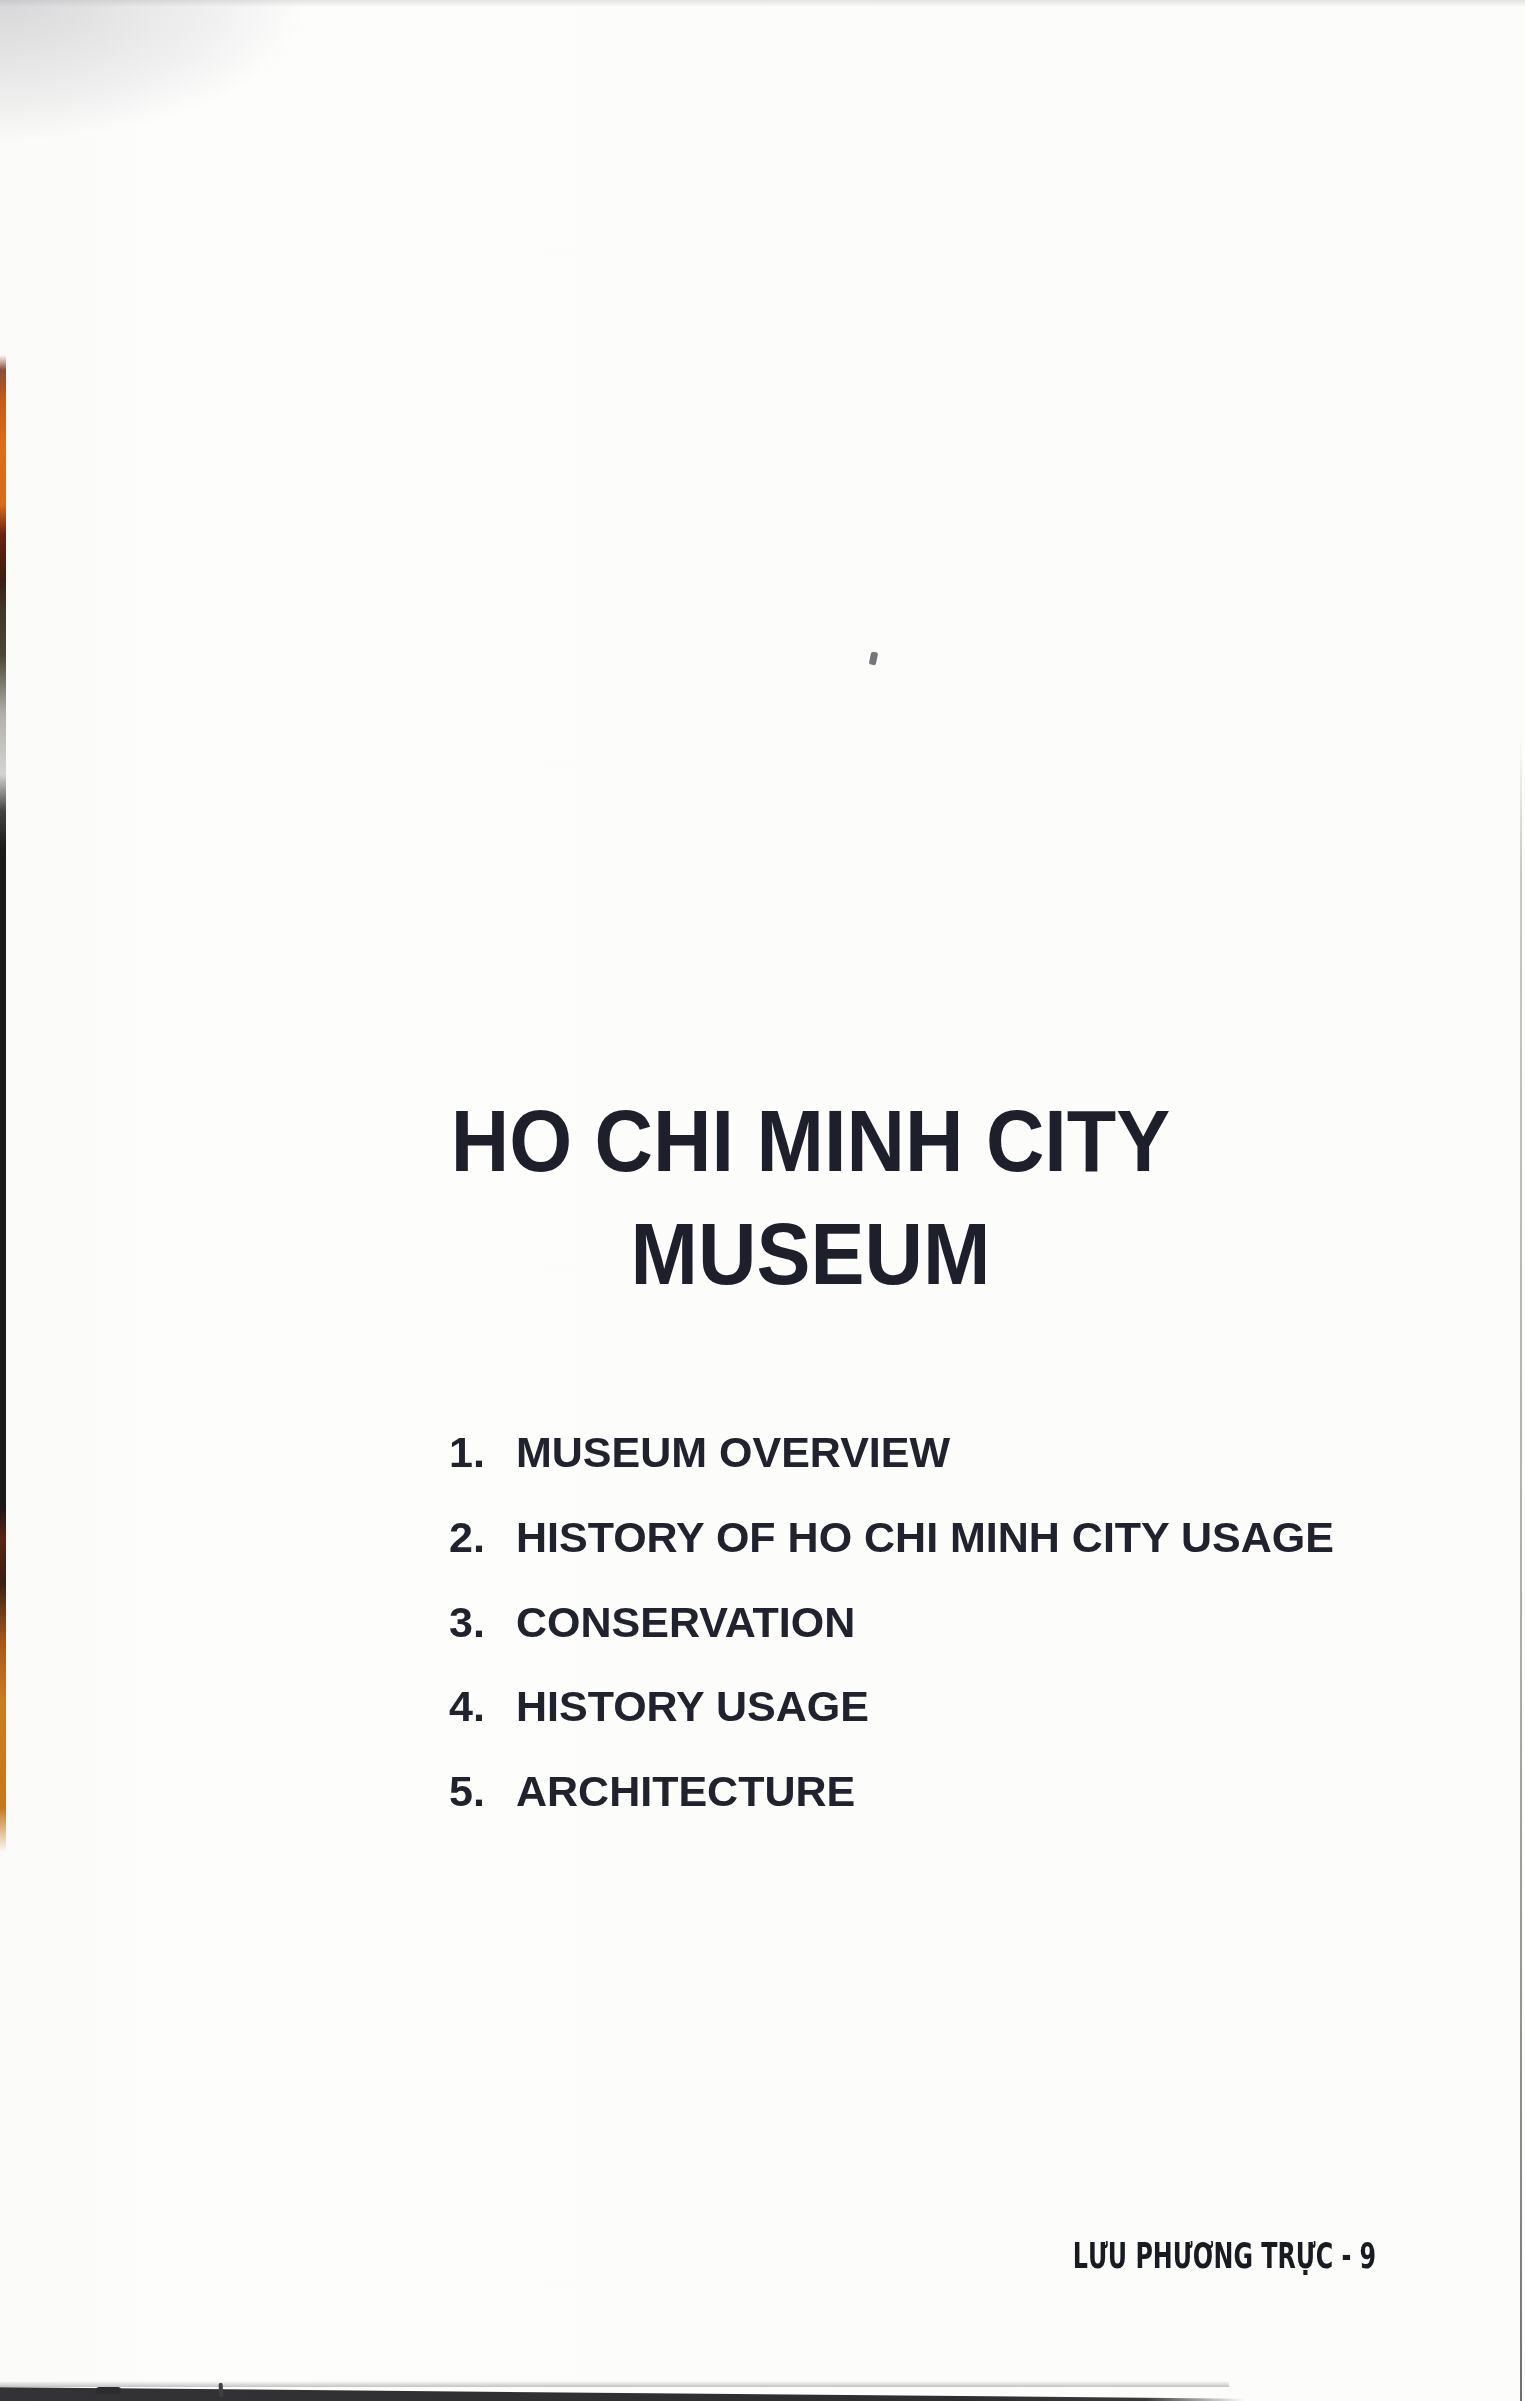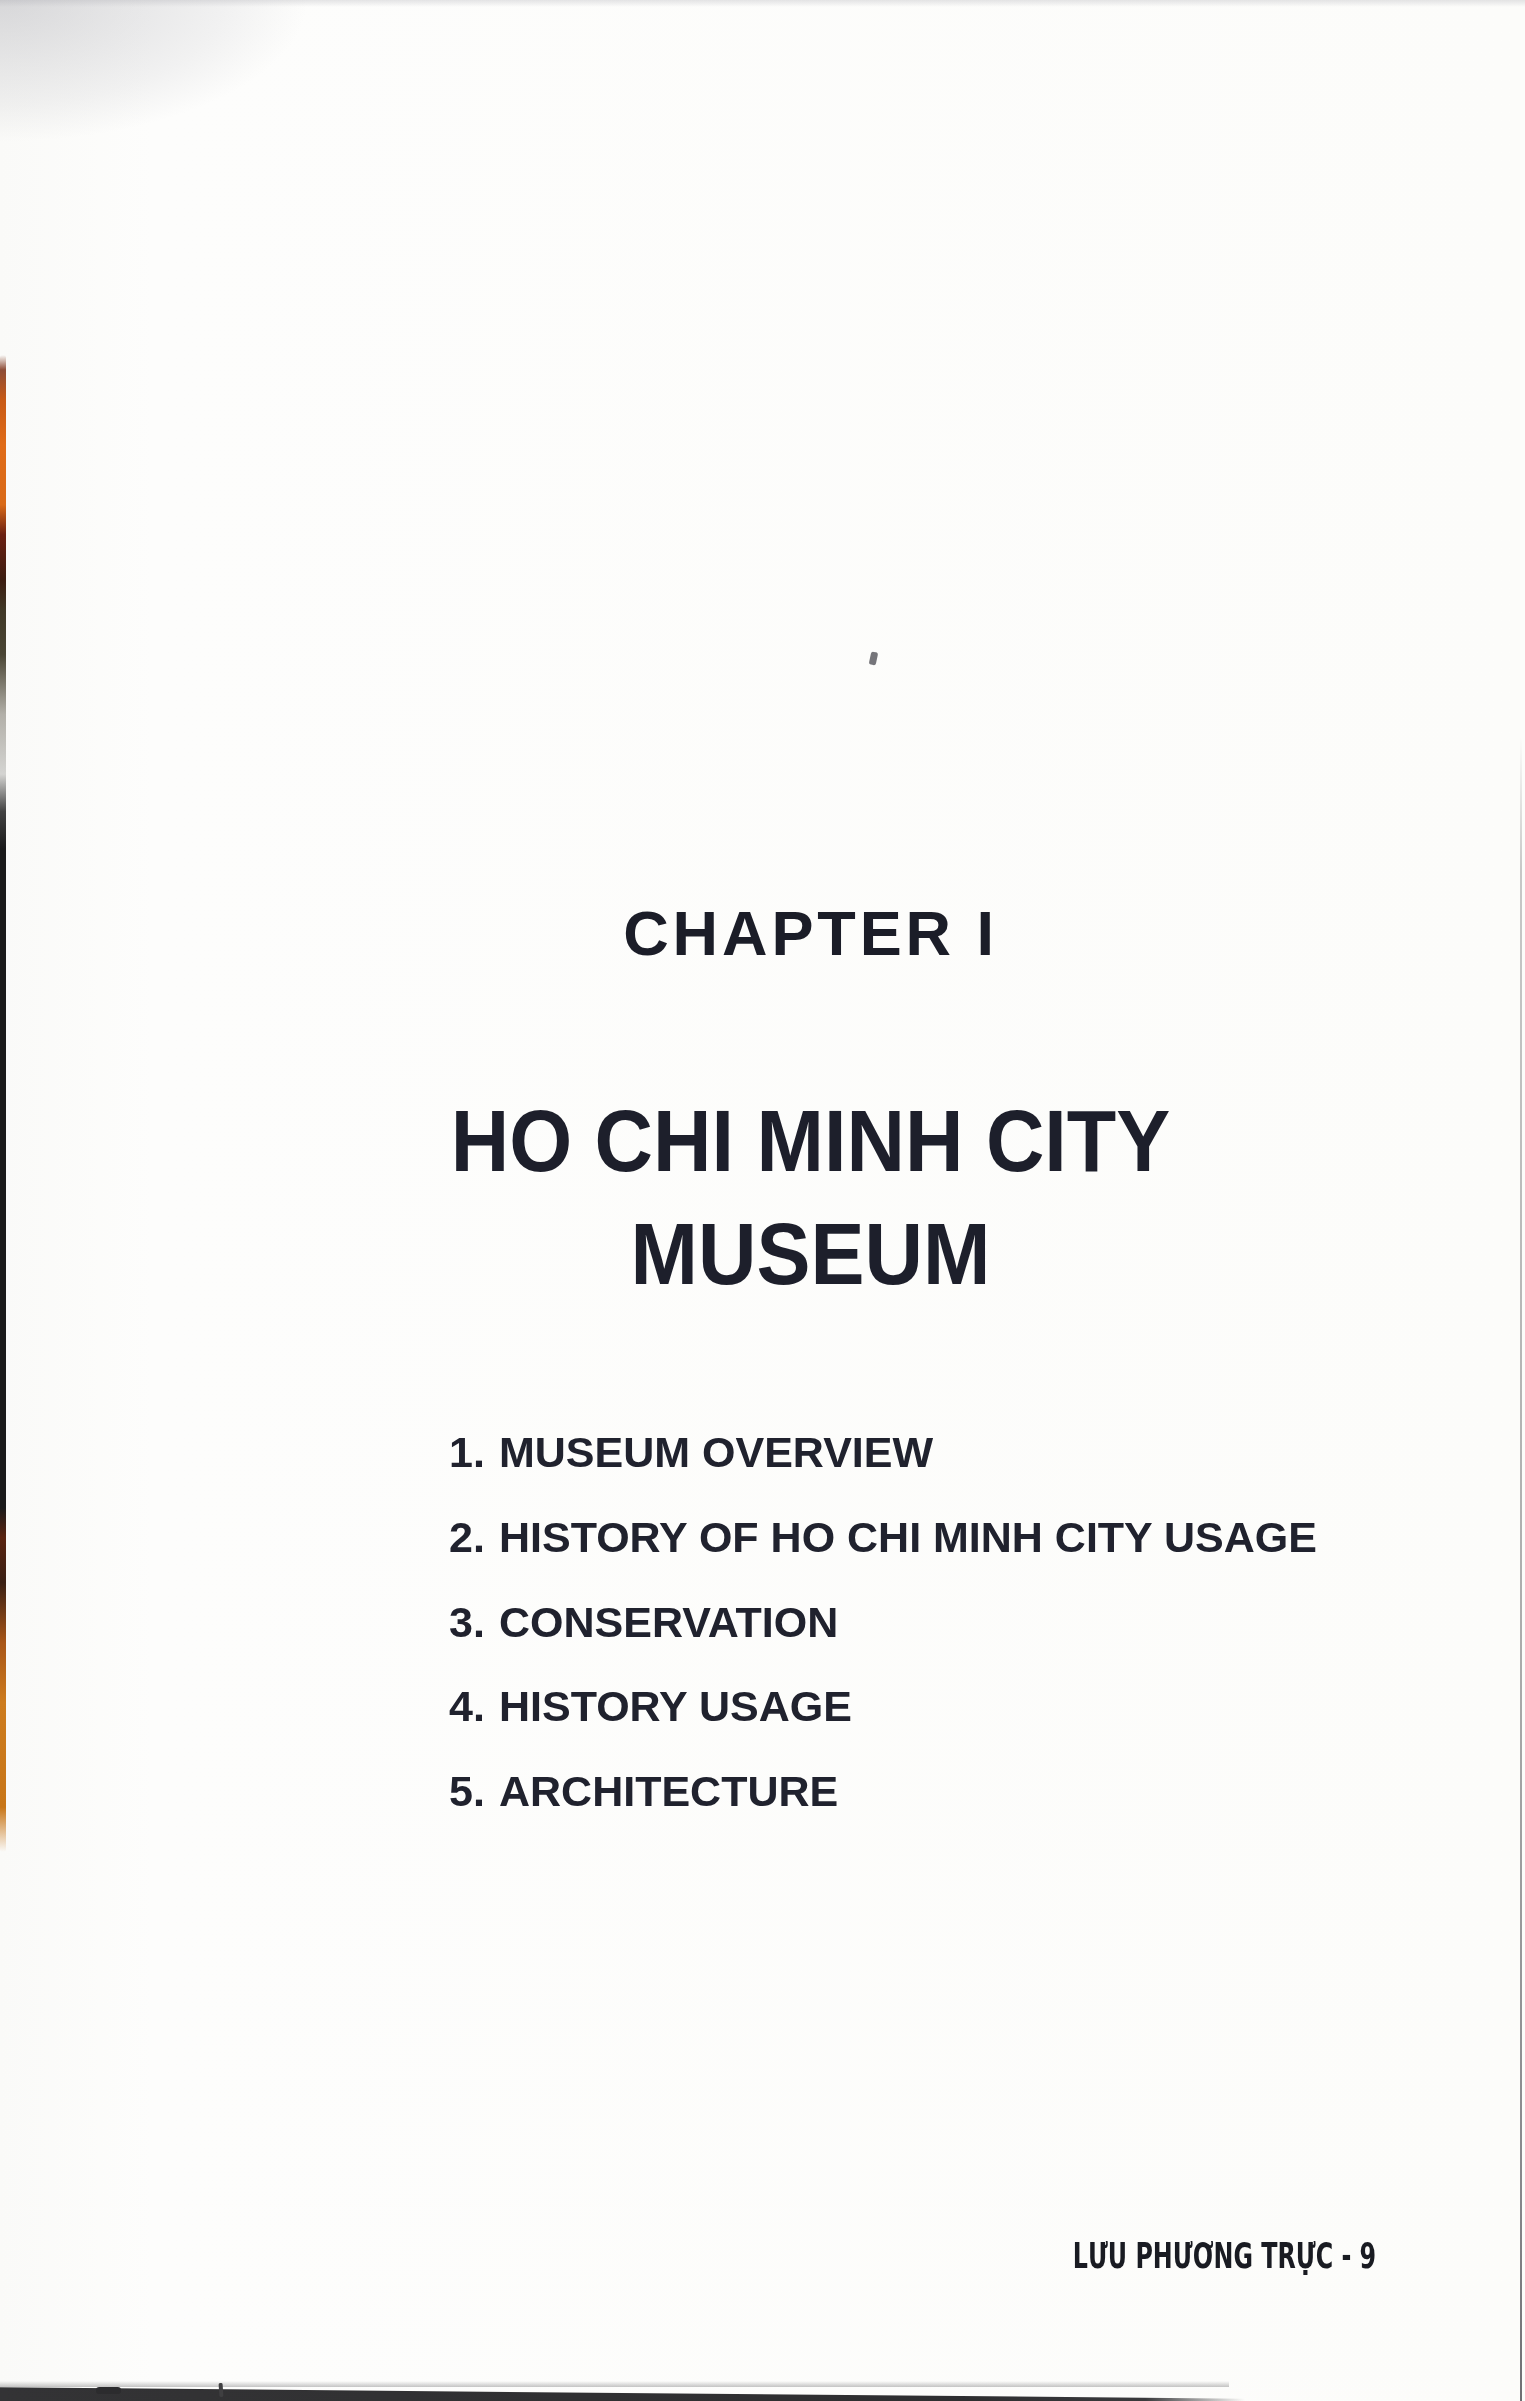--- a/index.html
+++ b/index.html
@@ -98,21 +98,21 @@
   .title-1 { top: 1097px; }
   .title-2 { top: 1210px; }
 
   .toc { margin: 0; padding: 0; list-style: none; }
   .toc-row {
     position: absolute; left: 449px; height: 55px;
     font-size: 43px; font-weight: 700; line-height: 1;
     white-space: nowrap; color: #20222e;
   }
   .toc-num   { position: absolute; left: 0; }
-  .toc-label { position: absolute; left: 50px; }
+  .toc-label { position: absolute; left: 67px; }
 
   .footer {
     position: absolute; top: 2239px; right: 149px;
     font-family: "DejaVu Sans", "Liberation Sans", sans-serif;
     font-size: 35px; font-weight: 700; line-height: 1;
     white-space: nowrap;
     transform: scaleX(0.68); transform-origin: 100% 50%;
     color: #191b22;
   }
 </style>
@@ -120,21 +120,20 @@
 <body>
 
 <div class="page">
 
   <div class="corner-shade"></div>
   <div class="top-hairline"></div>
   <div class="edge-left"></div>
   <div class="edge-right"></div>
   <div class="speck"></div>
 
-  <div class="centered-block chapter">CHAPTER I</div>
 
   <div class="centered-block title-line title-1">HO CHI MINH CITY</div>
 
   <div class="centered-block title-line title-2">MUSEUM</div>
 
   <ol class="toc">
     <li class="toc-row" style="top:1431px">
       <span class="toc-num">1.</span>
       <span class="toc-label">MUSEUM OVERVIEW</span>
     </li>

